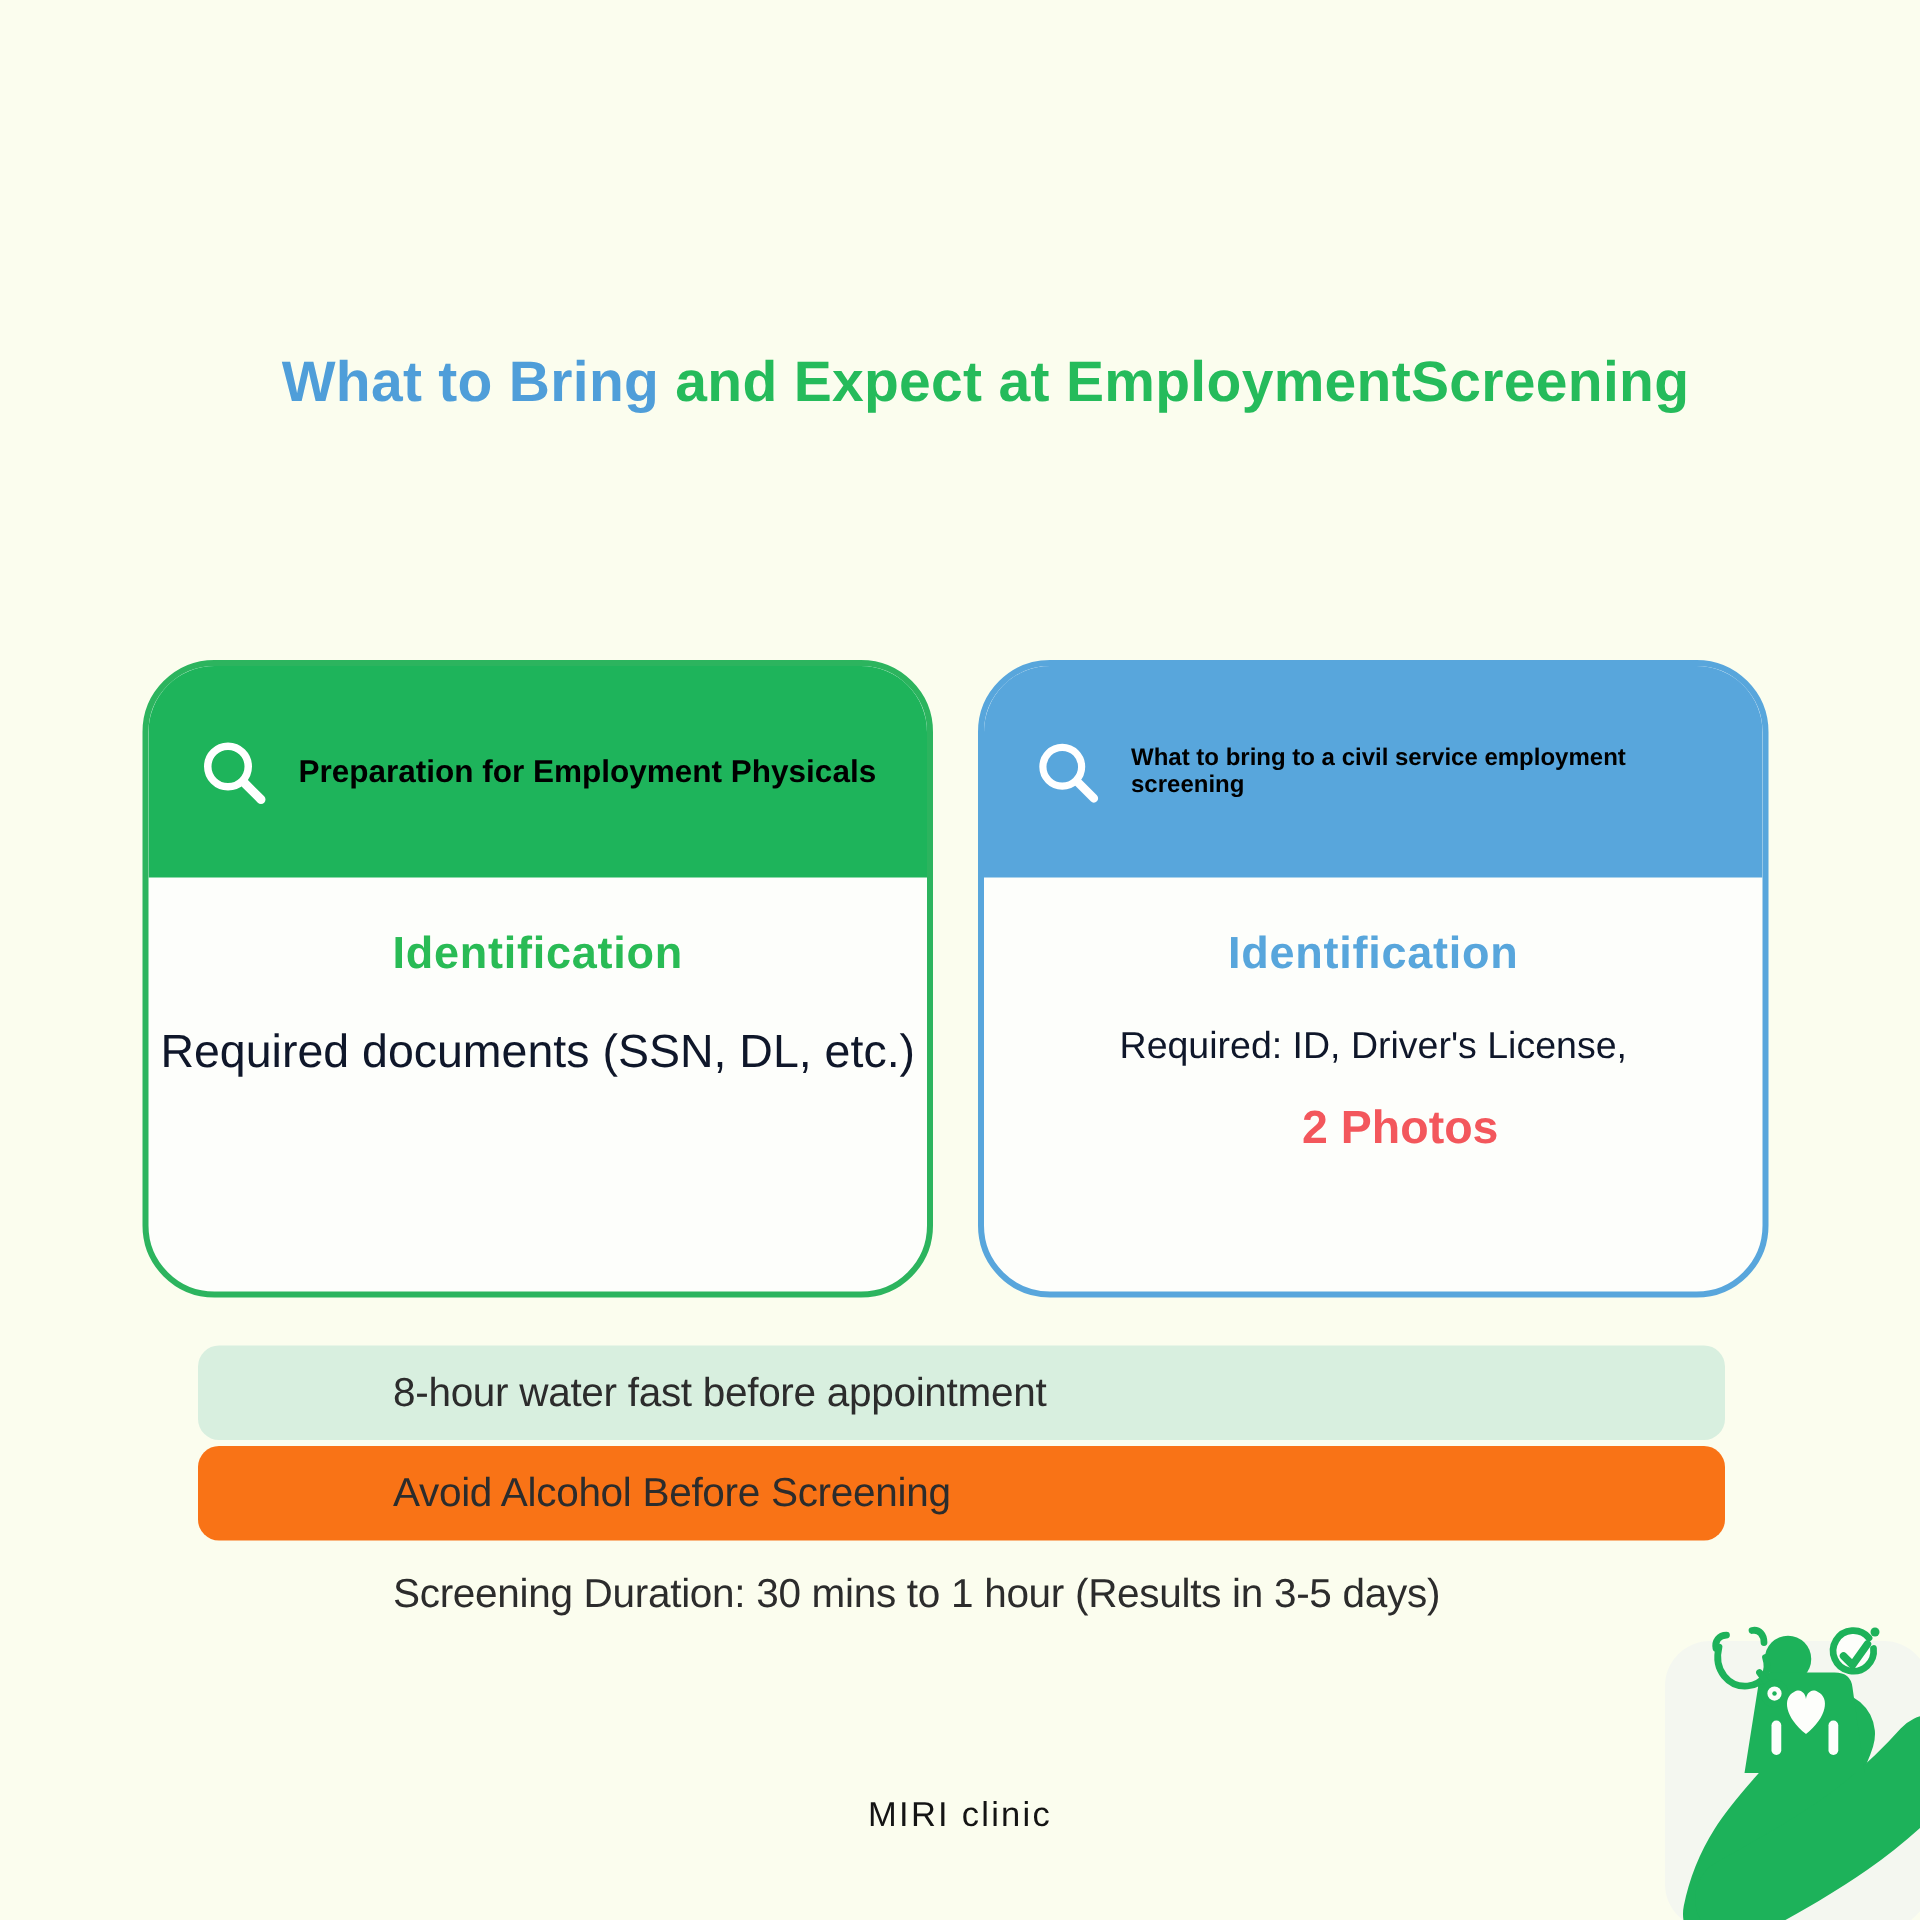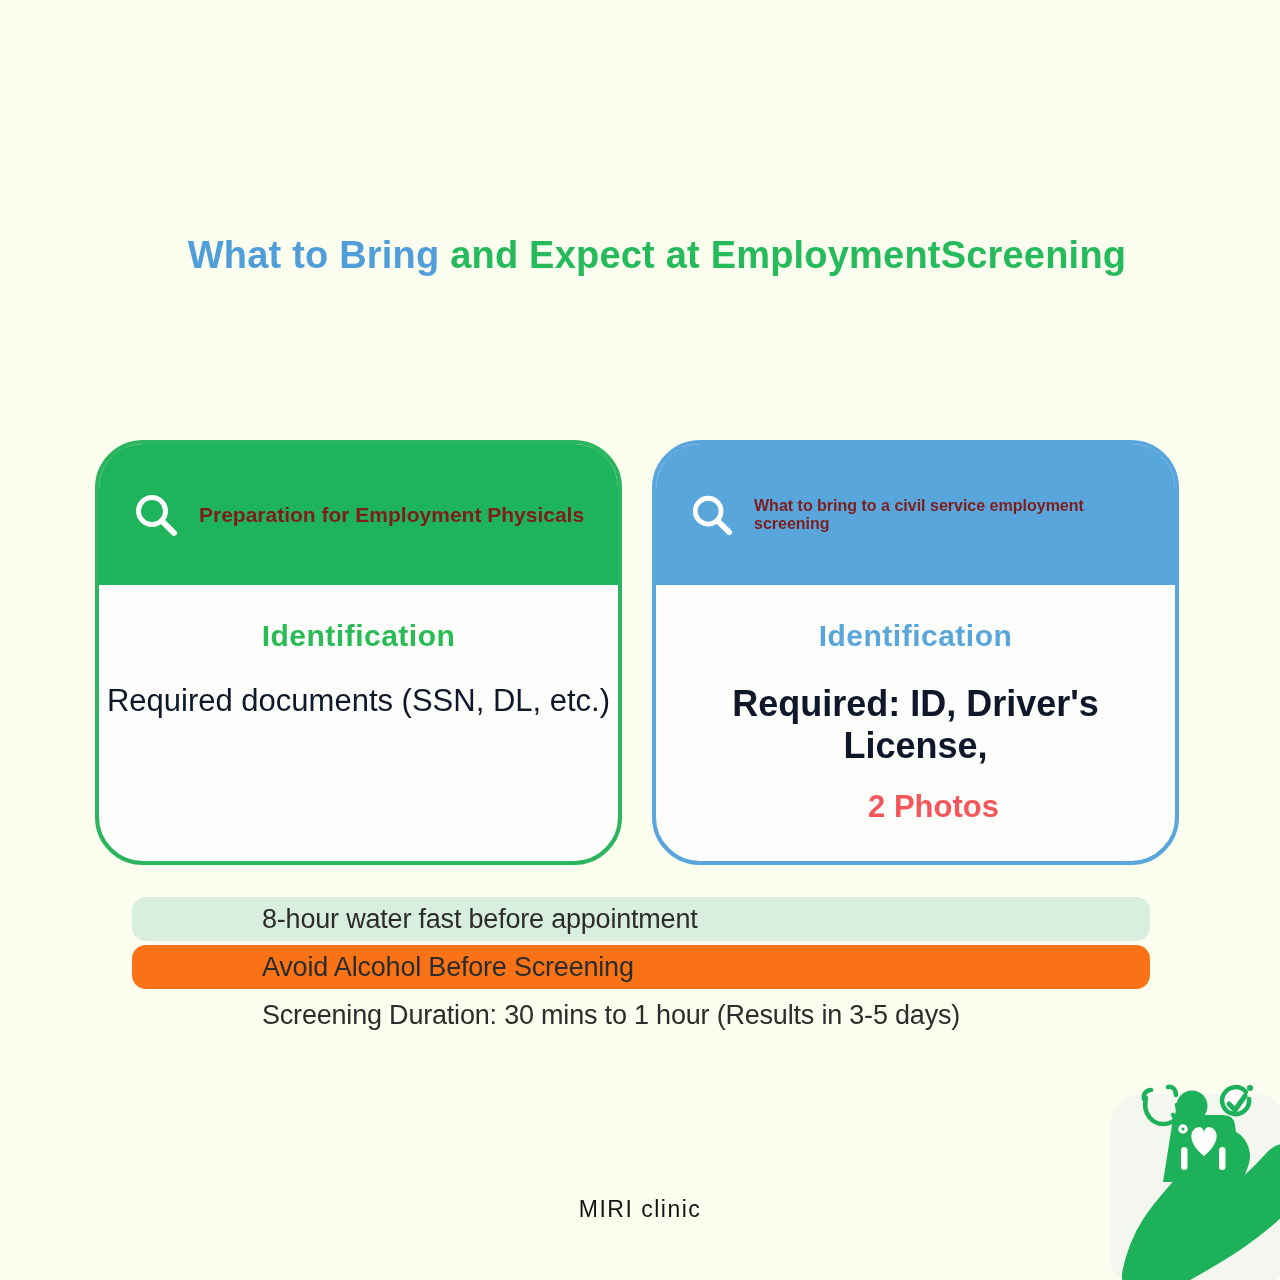--- a/index.html
+++ b/index.html
@@ -19,39 +19,39 @@
   
   .cards{position:absolute;top:440px;left:95px;width:1085px;display:flex;gap:30px;}
   .card{
     width:527px;height:425px;box-sizing:border-box;border-radius:48px;
     background:#fdfefb;overflow:hidden;border:4px solid;
   }
   .card.green{border-color:#2cb45e;}
   .card.blue{border-color:#58a6dc;}
   .card-header{
     height:141px;display:flex;align-items:center;padding:0 26px 0 34px;gap:20px;
-    color:#7f1d1d;font-weight:bold;
+    color:#000000;font-weight:bold;
   }
   .card.green .card-header{background:#1eb45b;}
   .card.blue  .card-header{background:#58a6dc;}
   .card.green .card-header .hdr-label{font-size:21px;}
   .card.blue  .card-header .hdr-label{font-size:16px;}
   .search-icon{flex:0 0 auto;}
   .card-body{text-align:center;padding-top:34px;}
   .card-heading{font-size:30px;font-weight:bold;letter-spacing:.5px;}
   .card.green .card-heading{color:#29bb55;}
   .card.blue  .card-heading{color:#58a6dc;}
   .card-line1{margin-top:30px;font-size:31px;color:#0f172a;}
-  .card.blue .card-line1{font-size:36px;font-weight:bold;}
+  .card.blue .card-line1{font-size:25px;}
   .card-line2{margin-top:22px;font-size:31px;font-weight:600;color:#f3575c;padding-left:36px;}
 
   
   .checklist{position:absolute;top:897px;left:132px;width:1018px;}
   .row{
-    height:44px;margin-bottom:4px;border-radius:14px;
+    height:63px;margin-bottom:4px;border-radius:14px;
     display:flex;align-items:center;box-sizing:border-box;padding-left:130px;
     font-size:27px;letter-spacing:-.2px;color:#2c2c2c;
   }
   .row.green{background:#d8efdf;}
   .row.blue{background:#f97316;}
   .row.none{background:transparent;}
 
   
   .footer{
     position:absolute;top:1196px;left:0;width:100%;text-align:center;

